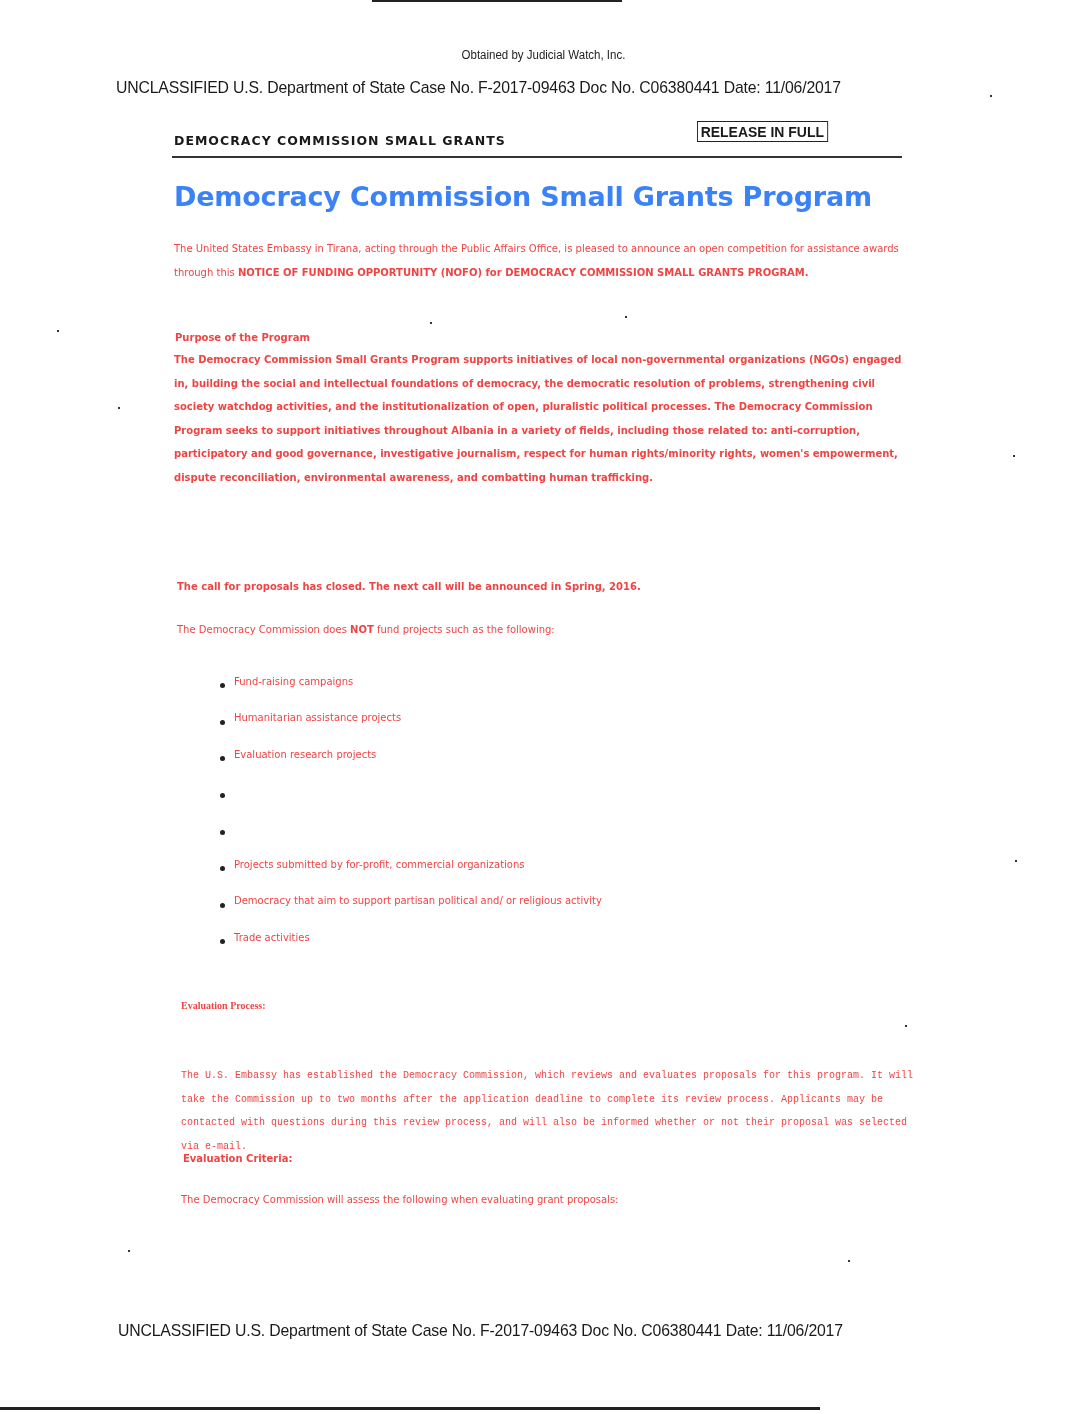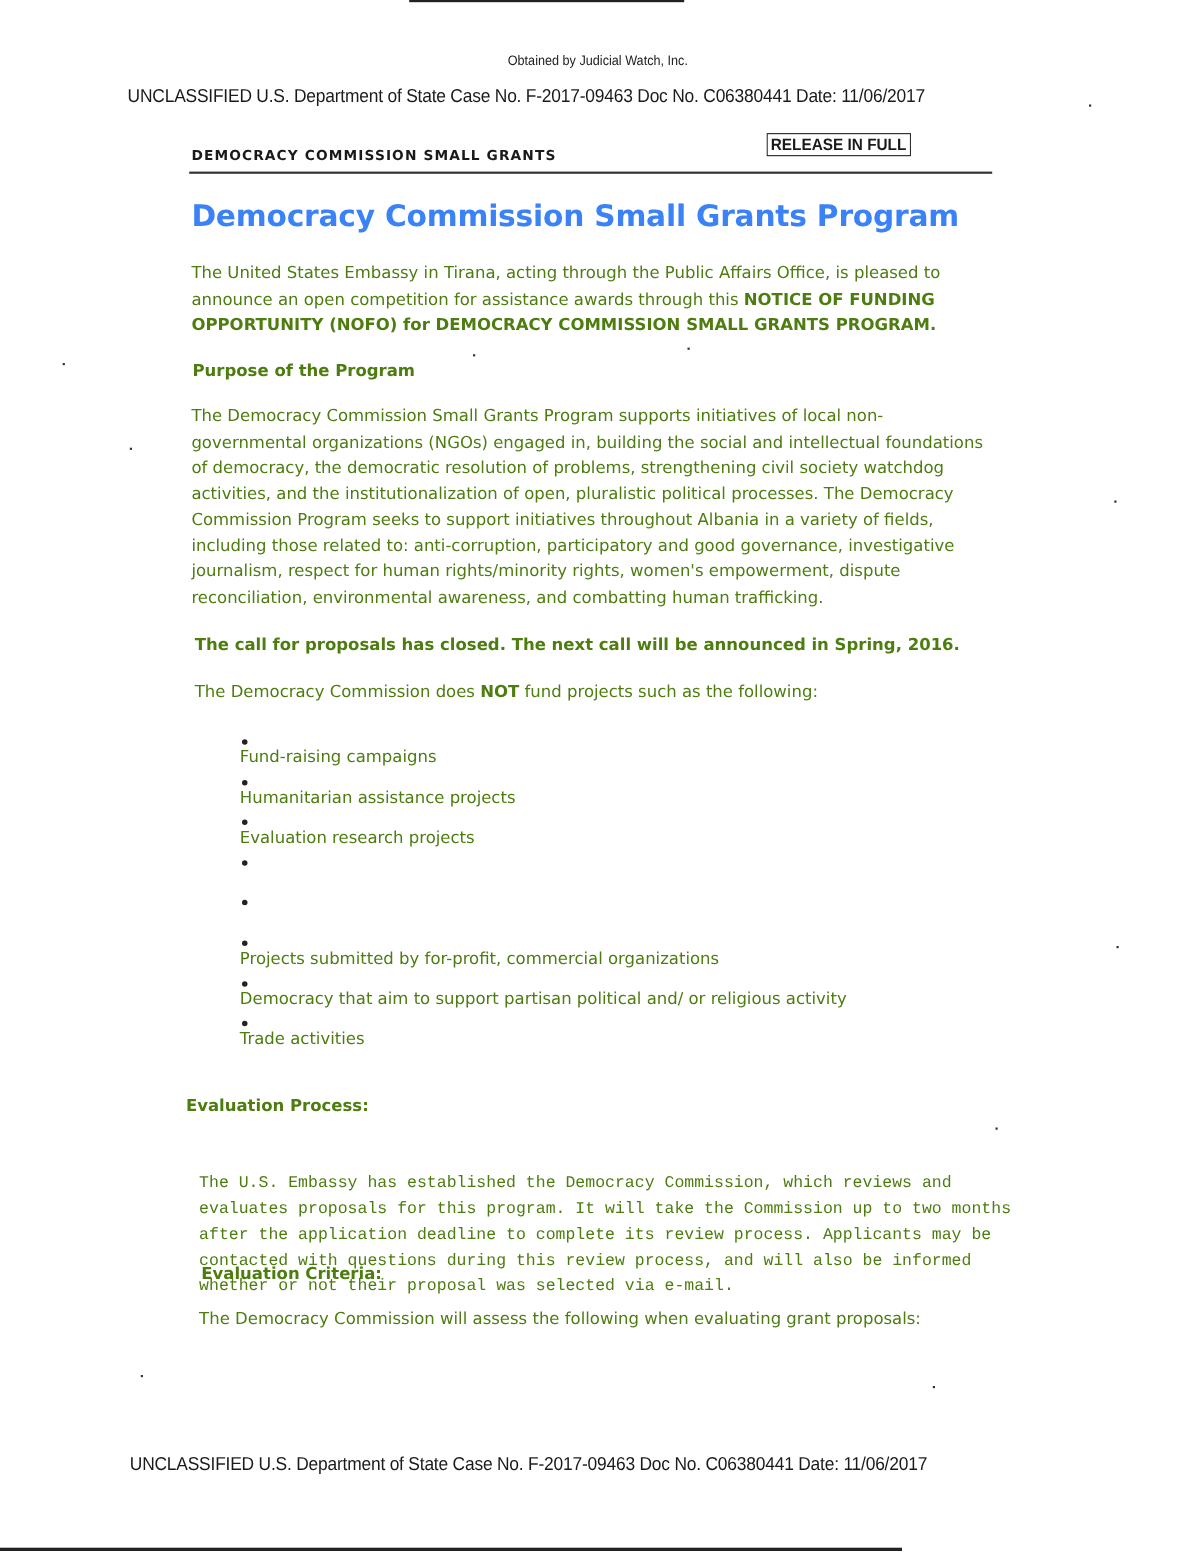--- a/index.html
+++ b/index.html
@@ -12,31 +12,31 @@
     .stamp-top { top: 78px; }
     .stamp-bottom { top: 1321px; left: 118px; }
     .running-header { position: absolute; left: 174px; top: 133px; font-family: "DejaVu Sans", sans-serif;
       font-weight: bold; font-size: 12.5px; letter-spacing: 1px; color: #1a1a1a; }
     .release-box { position: absolute; left: 697px; top: 121px; border: 1.5px solid #222; padding: 0 3px;
       font-family: "Liberation Sans", sans-serif; font-weight: bold; font-size: 15px; line-height: 19px; color: #1a1a1a;
       transform-origin: left; transform: scaleX(0.93); }
     .header-rule { position: absolute; left: 172px; top: 156px; width: 730px; height: 1.5px; background: #333; }
     .doc-title { position: absolute; left: 174px; top: 181px; font-family: "DejaVu Sans", sans-serif;
       font-weight: bold; font-size: 27px; color: #3b82f6; letter-spacing: -0.2px; white-space: nowrap; }
-    .body-text { font-family: "DejaVu Sans", sans-serif; font-size: 15px; line-height: 23.5px; color: #4d7c0f; }
+    .body-text { font-family: "DejaVu Sans", sans-serif; font-size: 10px; line-height: 23.5px; color: #ef4444; }
     .para { position: absolute; width: 740px; }
     .intro { left: 174px; top: 237px; }
     .purpose-h { position: absolute; left: 175px; top: 326px; font-weight: bold; }
-    .purpose-p { left: 174px; top: 367px; width: 730px; }
+    .purpose-p { left: 174px; top: 348px; width: 730px; font-weight: bold; }
     .closed { position: absolute; left: 177px; top: 575px; font-weight: bold; }
     .notfund { position: absolute; left: 177px; top: 618px; }
     .bullets { position: absolute; left: 218px; top: 663px; margin: 0; padding: 0; list-style: none; }
-    .bullets li { height: 36.6px; display: flex; align-items: flex-start; flex-direction: column; }
+    .bullets li { height: 36.6px; display: flex; align-items: center; }
     .bullets .dot { width: 5px; height: 5px; border-radius: 50%; background: #222; margin: 9px 9px 0 2px; flex: none; }
-    .eval-proc-h { position: absolute; left: 169px; top: 994px; font-weight: bold; }
+    .eval-proc-h { position: absolute; left: 181px; top: 994px; font-weight: bold; font-family: Liberation Serif, serif; }
     .eval-proc-p { left: 181px; top: 1064px; width: 740px; font-family: Liberation Mono, monospace; }
     .eval-crit-h { position: absolute; left: 183px; top: 1147px; font-weight: bold; }
     .eval-crit-p { position: absolute; left: 181px; top: 1188px; }
     .bottom-rule { position: absolute; left: 0; top: 1407px; width: 820px; height: 3px; background: #222; }
     .speck { position: absolute; width: 2px; height: 2px; background: #333; }
   </style>
 </head>
 <body>
 
 <div class="top-rule"></div>

